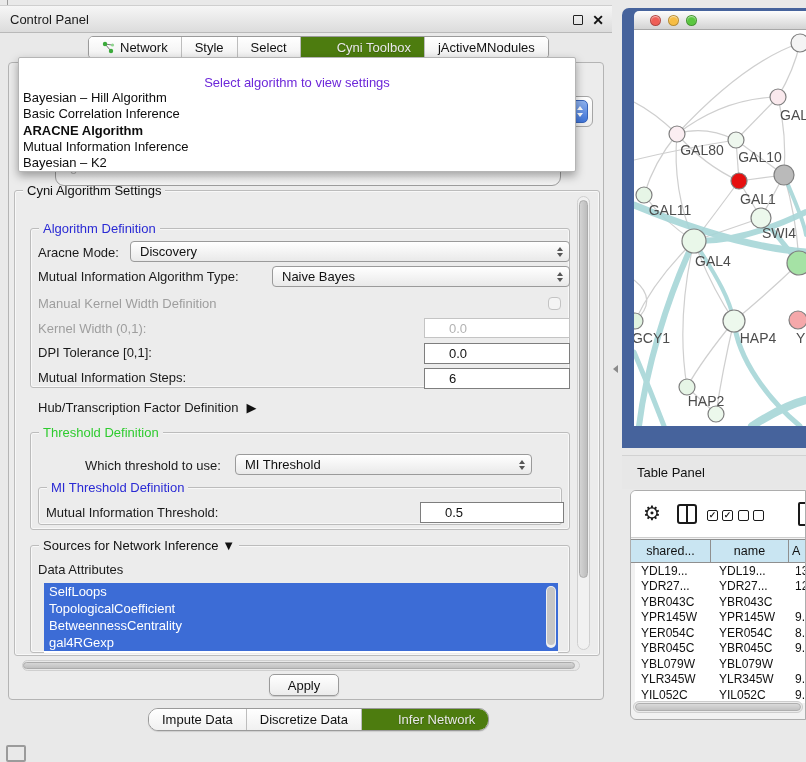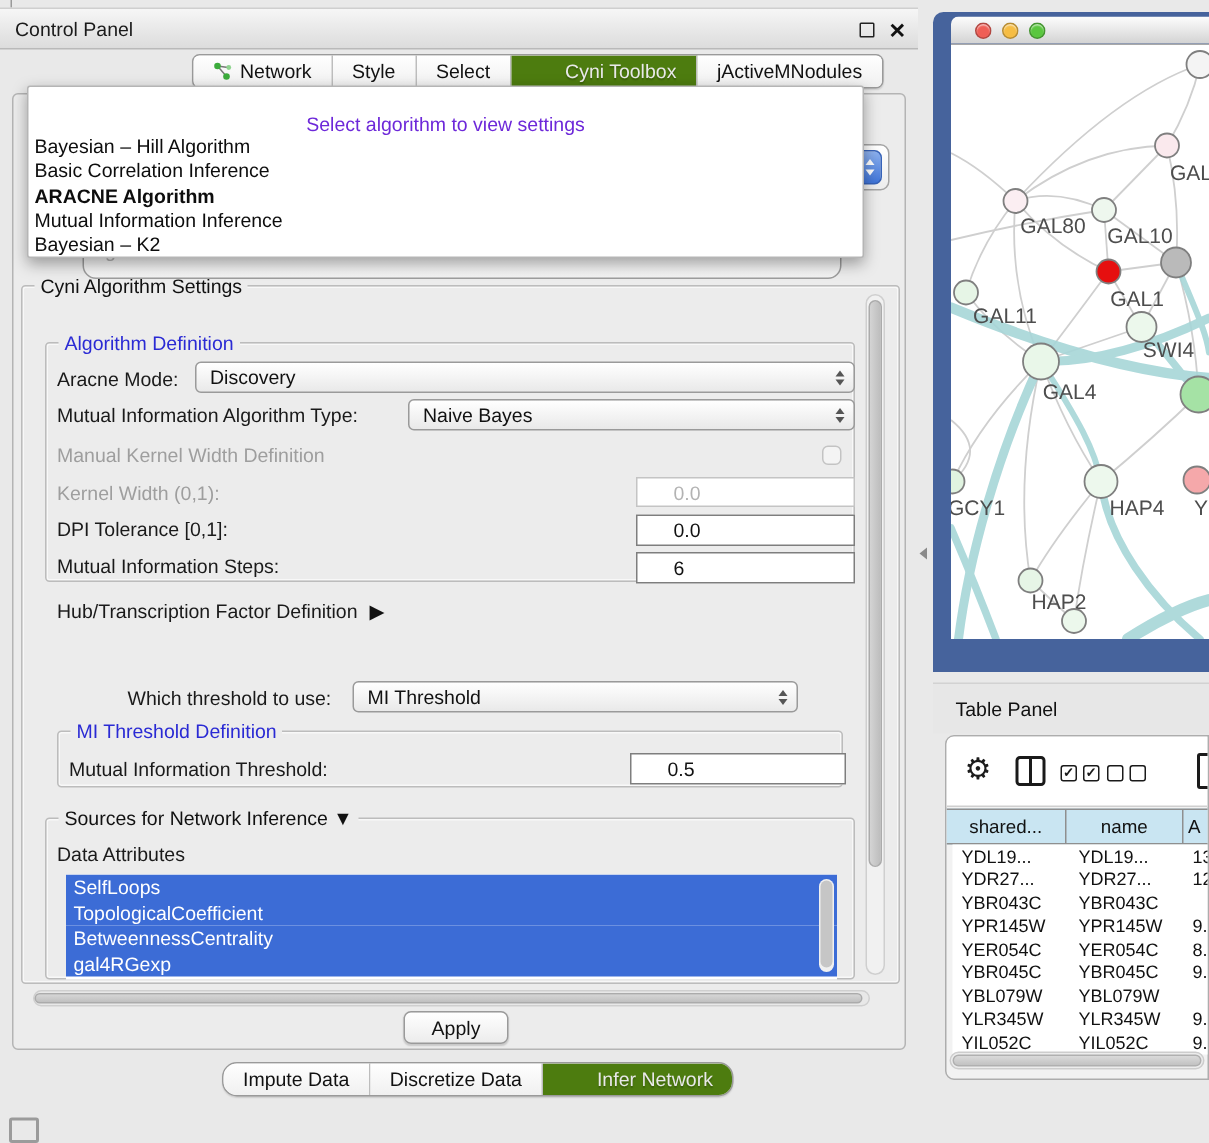--- a/index.html
+++ b/index.html
@@ -137,21 +137,21 @@
   <div class="top-tick"></div>
 
   <div class="cp-titlebar">
     <span class="cp-title">Control Panel</span>
     <span class="cp-btns">
       <span class="float-btn"></span>
       <span class="close-btn">✕</span>
     </span>
   </div>
 
-  <div class="seg" style="left:88px; top:36px;margin-left:40px;">
+  <div class="seg" style="left:88px; top:36px;">
     <span class="s">
       <svg width="13" height="13" viewBox="0 0 13 13">
         <line x1="3" y1="3" x2="9" y2="10" stroke="#777" stroke-width="1"></line>
         <line x1="3" y1="3" x2="10" y2="4" stroke="#777" stroke-width="1"></line>
         <circle cx="3" cy="3" r="2.2" fill="#3cab3c"></circle>
         <circle cx="9" cy="10" r="2.2" fill="#3cab3c"></circle>
         <circle cx="10.5" cy="4" r="1.6" fill="#8fd48f"></circle>
       </svg>
       <span>Network</span>
     </span>
@@ -231,20 +231,23 @@
   </div>
   <span class="lbl" style="left:38px; top:370px;">Mutual Information Steps:</span>
   <div class="field" style="left:424px; top:368px; width:146px;">
     <span>6</span>
   </div>
 
   <span class="lbl" style="left:38px; top:400px;">
     <span>Hub/Transcription Factor Definition</span><span class="expander">▶</span>
   </span>
 
+  <div class="group" style="left:30px; top:432px; width:540px; height:98px;">
+    <span class="legend green">Threshold Definition</span>
+  </div>
   <span class="lbl" style="left:85px; top:458px;">Which threshold to use:</span>
   <div class="combo" style="left:235px; top:454px; width:297px;">
     <span>MI Threshold</span>
     <span class="arrows">
         <span class="tri-up"></span>
         <span class="tri-dn"></span>
       </span>
   </div>
   <div class="group" style="left:38px; top:487px; width:524px; height:38px;">
     <span class="legend blue">MI Threshold Definition</span>

